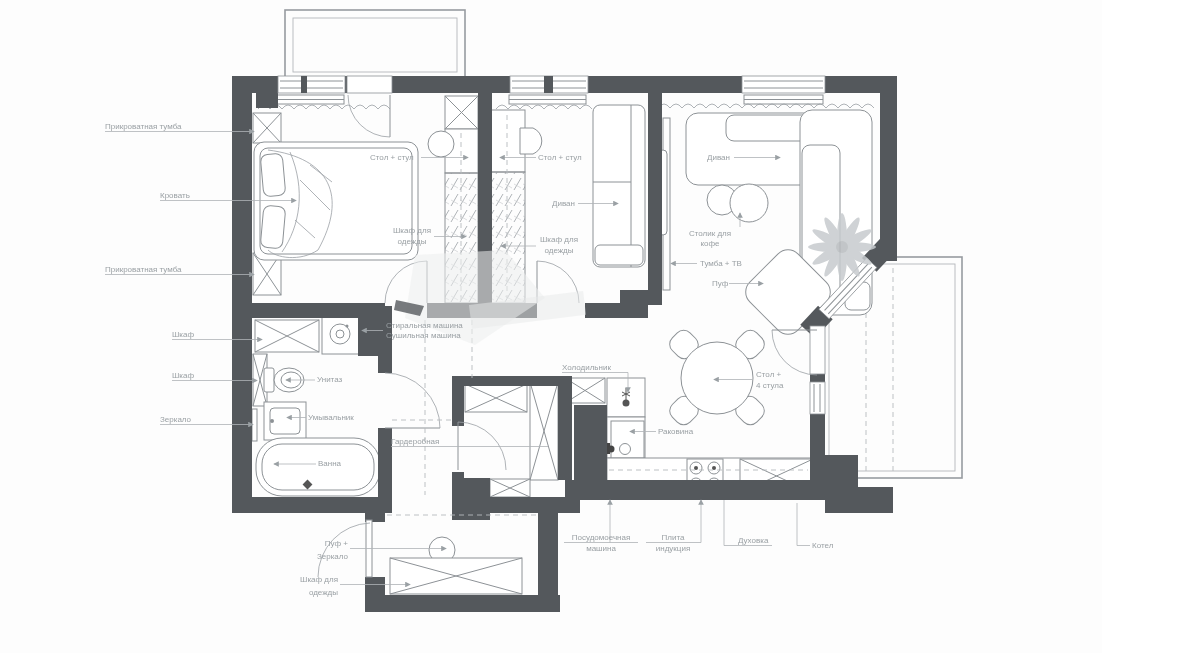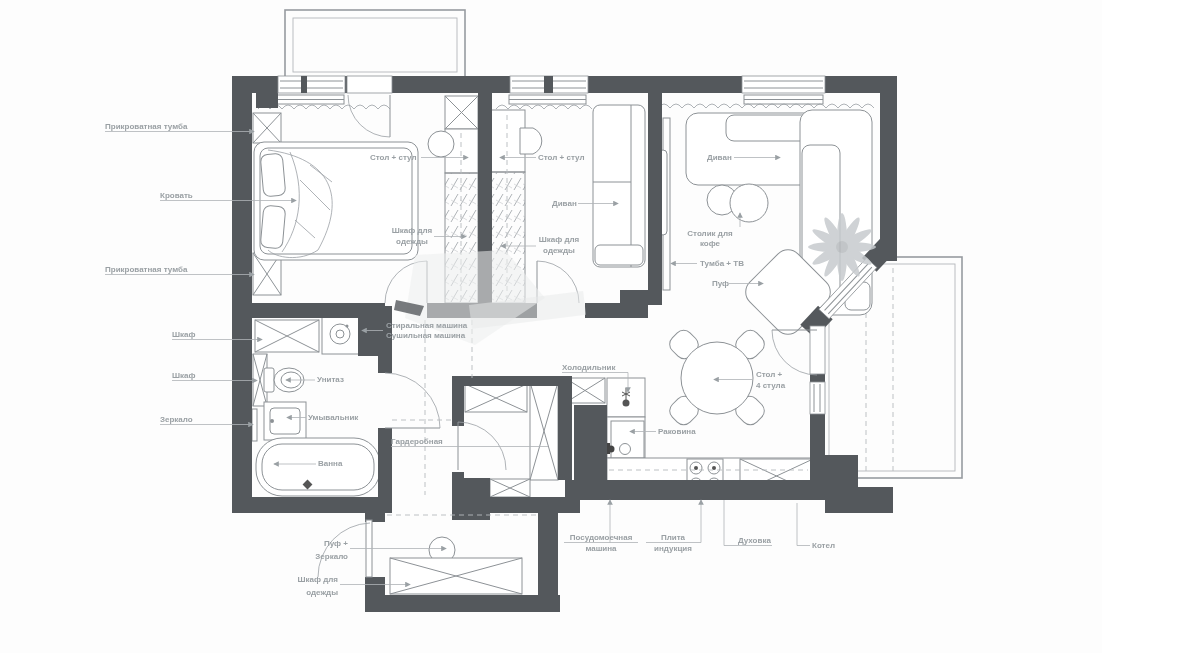--- a/index.html
+++ b/index.html
@@ -1,17 +1,17 @@
 <!DOCTYPE html>
 <html><head>
 <meta charset="utf-8">
 <style>
   html,body{margin:0;padding:0;background:#ffffff;}
   #stage{position:relative;width:1102px;height:653px;background:#fdfdfd;overflow:hidden;
-         font-family:"Liberation Sans",sans-serif;font-weight:bold;}
+         font-family:"Liberation Sans",sans-serif;}
   svg{position:absolute;left:0;top:0;}
   svg text{font-family:"Liberation Sans",sans-serif;fill:#9aa0a4;font-size:8px;}
   .wall{fill:#54585c;stroke:none;}
   .fur{fill:#ffffff;stroke:#8d9296;stroke-width:1;}
   .furl{fill:none;stroke:#8d9296;stroke-width:1;}
   .thin{fill:none;stroke:#9aa0a5;stroke-width:0.8;}
   .leader{fill:none;stroke:#aeb2b6;stroke-width:0.8;}
   .dash{fill:none;stroke:#b6babd;stroke-width:0.9;stroke-dasharray:5 4;}
   .winframe{fill:#ffffff;stroke:#8d9296;stroke-width:0.8;}
 </style>

